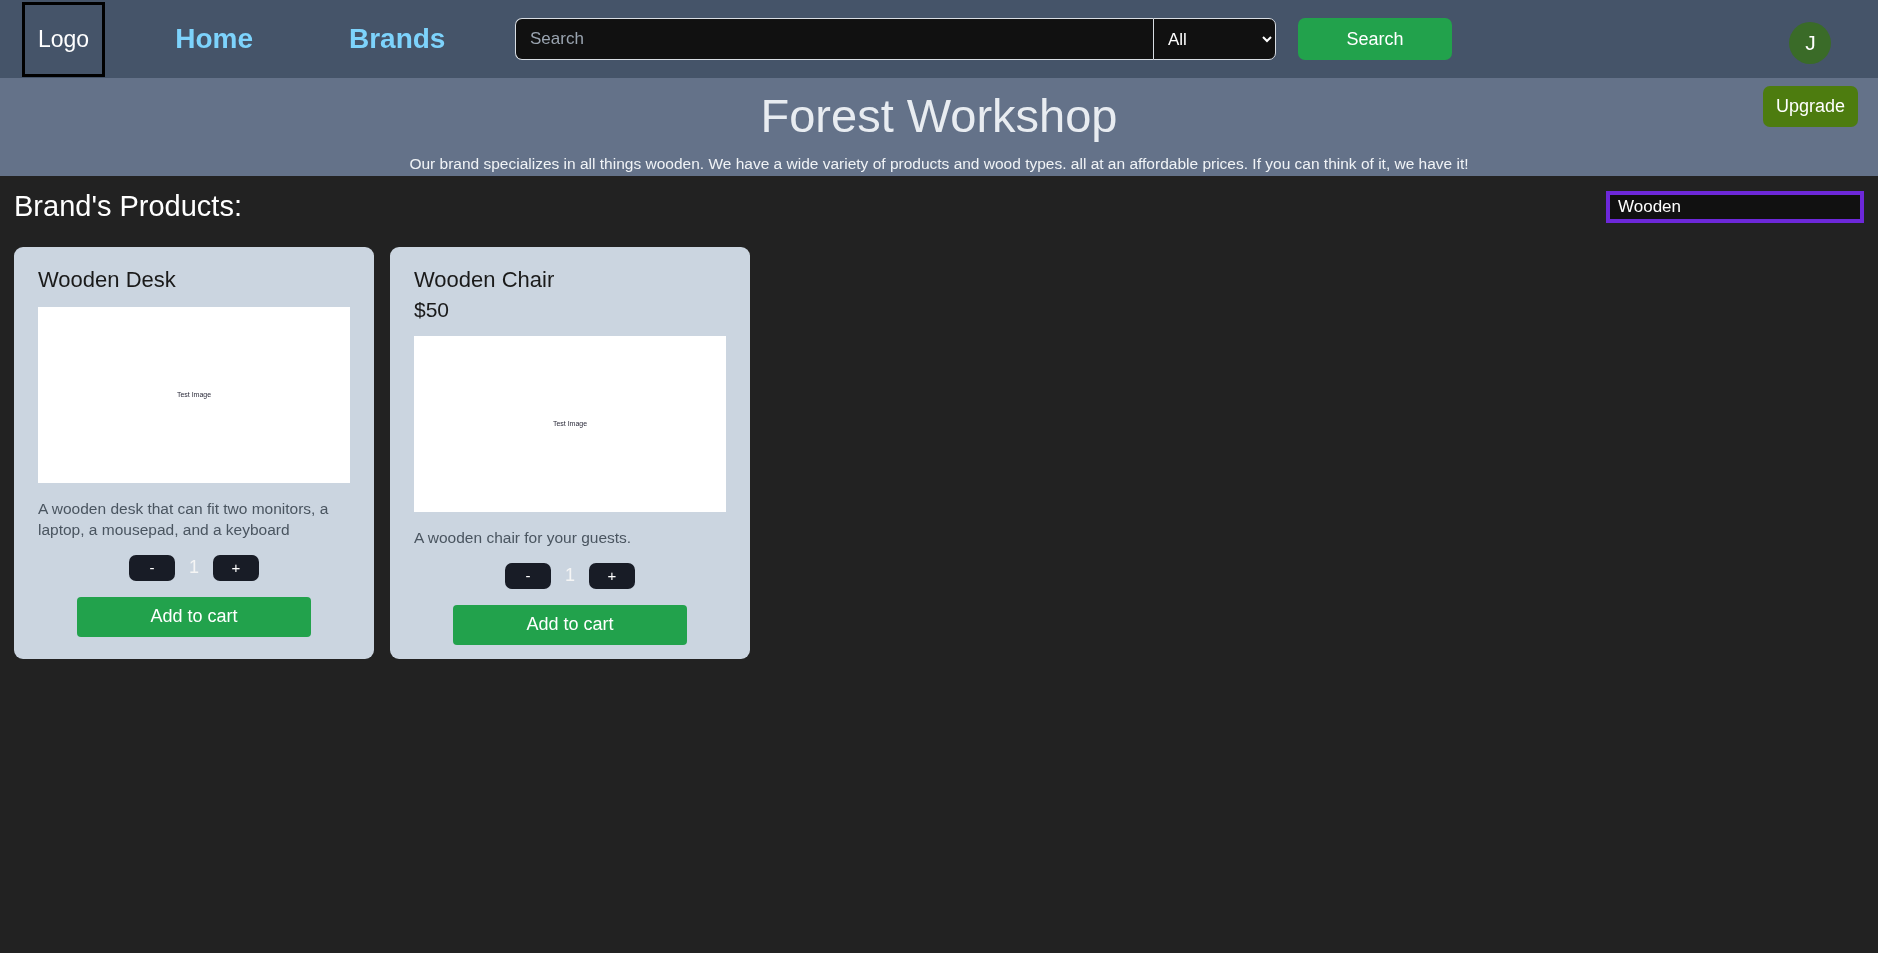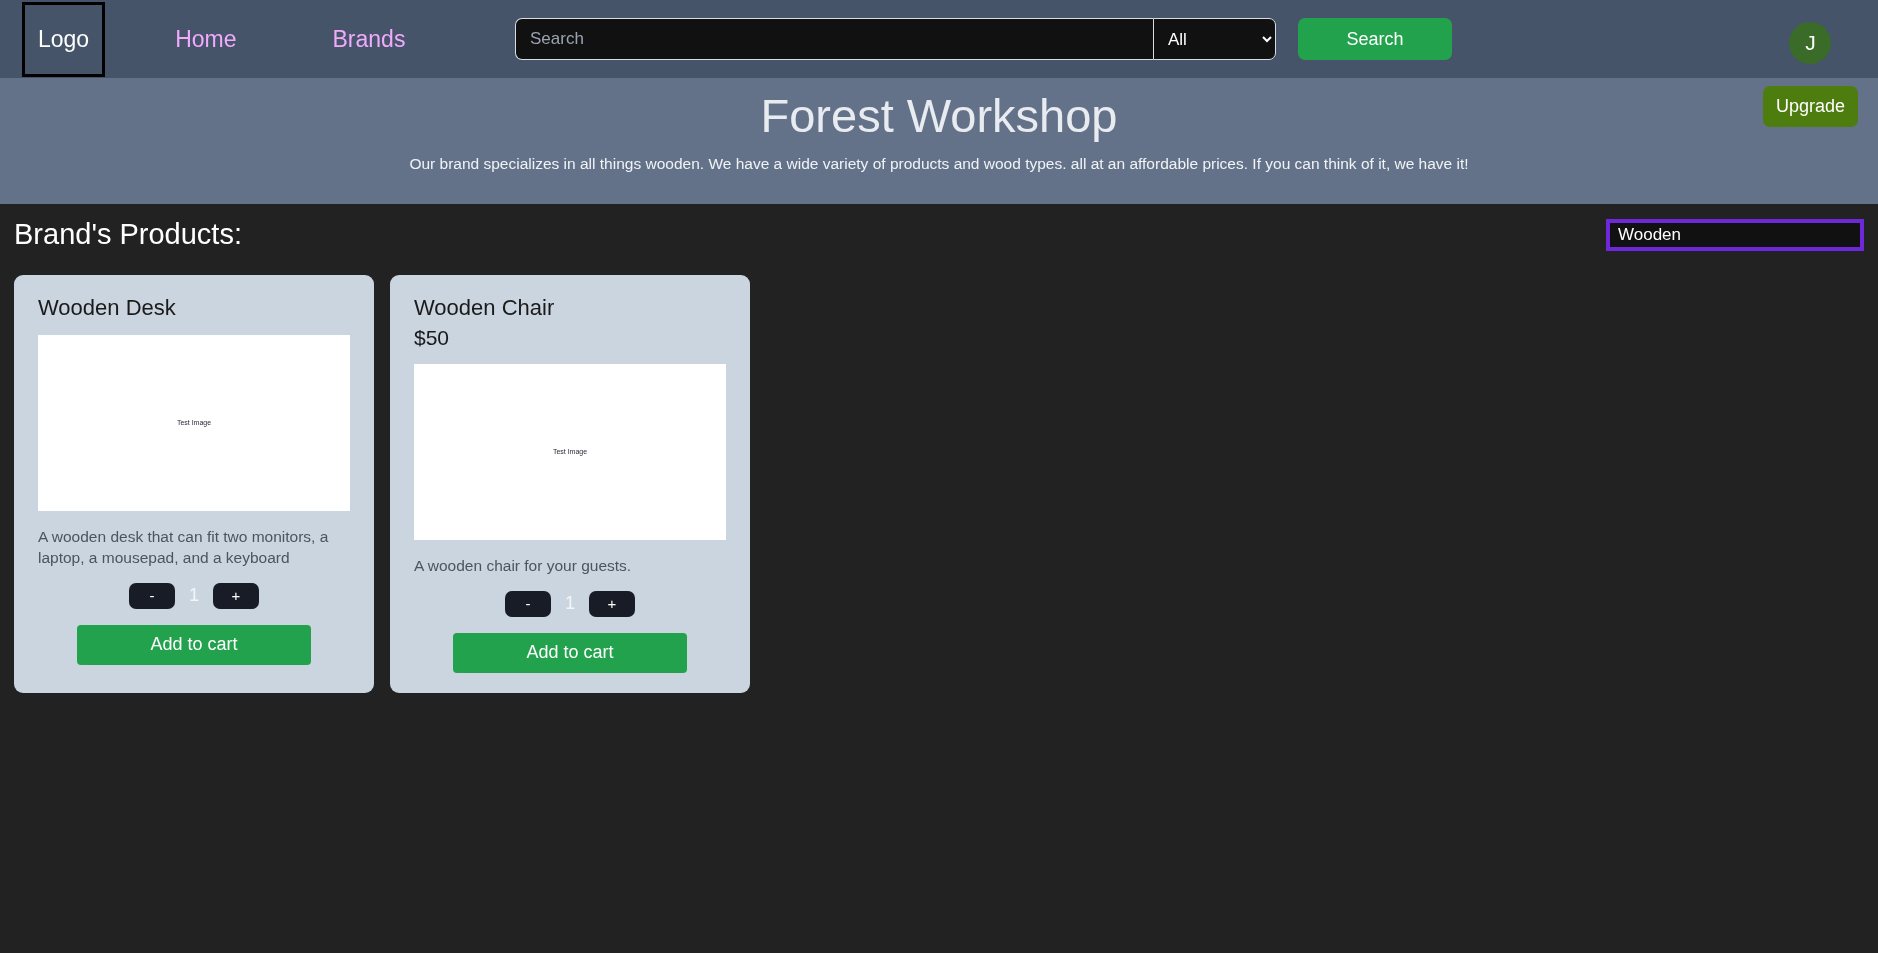--- a/index.html
+++ b/index.html
@@ -24,25 +24,26 @@
   .logo-box {
     border: 3px solid #000000;
     color: #ffffff;
     font-size: 23px;
     padding: 23px 13px;
     line-height: 1;
     background: transparent;
     margin-right: 70px;
   }
   .nav-link {
-    color: #f0abfc;
-    font-size: 23px;
+    color: #7dd3fc;
+    font-size: 28px;
     text-decoration: none;
     margin-right: 96px;
     white-space: nowrap;
+    font-weight: bold;
   }
   .search-wrap {
     display: flex;
     align-items: center;
     position: absolute;
     left: 515px;
   }
   .search-input {
     width: 638px;
     height: 42px;
@@ -113,21 +114,21 @@
     border-radius: 7px;
     font-size: 18px;
     font-family: "Liberation Sans", sans-serif;
     padding: 10px 13px;
     cursor: pointer;
   }
 
   
   .hero {
     background: #647289;
-    height: 126px;
+    height: 98px;
     text-align: center;
     padding-top: 11px;
   }
   .hero-title {
     color: #e8ecf1;
     font-size: 47px;
     font-weight: normal;
     line-height: 1.15;
   }
   .hero-sub {
@@ -158,21 +159,21 @@
     font-family: "Liberation Sans", sans-serif;
     padding: 0 8px;
     outline: none;
   }
 
   
   .cards { display: flex; gap: 16px; margin-top: 24px; }
   .card {
     background: #cbd5e0;
     border-radius: 9px;
-    padding: 20px 24px 20px 24px;
+    padding: 20px 24px 14px 24px;
     width: 360px;
   }
   .card-title { font-size: 22px; color: #1a1a1a; font-weight: normal; }
   .card-price { font-size: 21px; color: #1a1a1a; margin-top: 5px; }
   .card-image {
     background: #ffffff;
     height: 176px;
     margin-top: 14px;
     display: flex;
     align-items: center;

